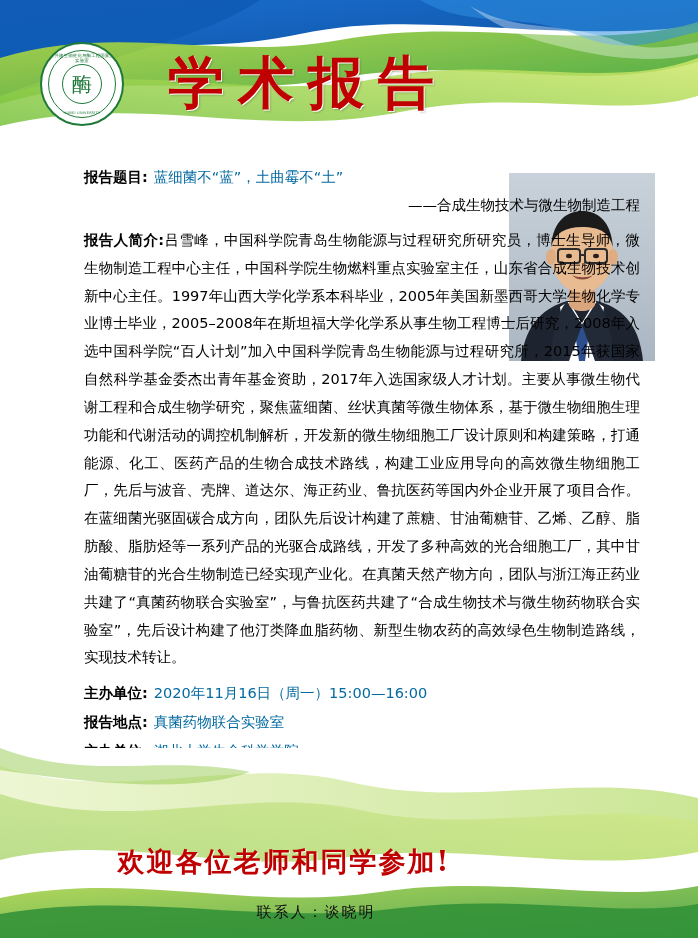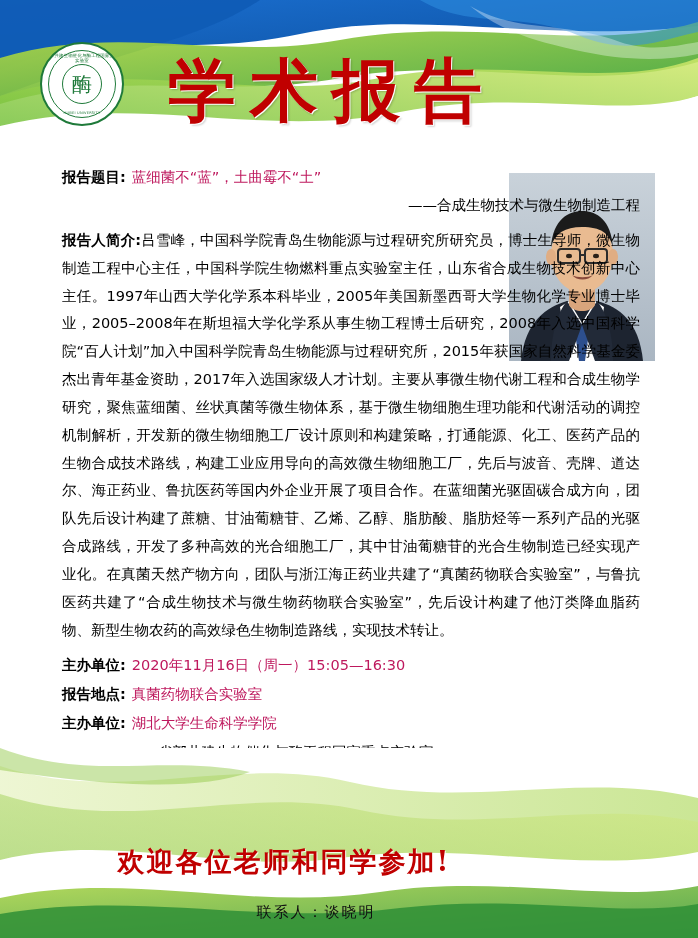--- a/index.html
+++ b/index.html
@@ -100,34 +100,34 @@
     font-family: "DejaVu Serif", "Liberation Serif", serif;
     line-height: 1;
   }
 
   .banner-title {
     position: absolute;
     top: 46px;
     left: 168px;
     font-family: Liberation Mono, monospace;
     font-weight: bold;
-    font-size: 68px;
+    font-size: 56px;
     letter-spacing: 14px;
     color: #c00000;
     text-shadow: 1px 1px 0 #ffffff, 2px 2px 2px rgba(0,0,0,0.18);
     white-space: nowrap;
   }
 
   
   .content {
     position: absolute;
     top: 168px;
     left: 0;
     width: 698px;
-    padding: 0 58px 0 62px;
+    padding: 0 58px 0 84px;
     box-sizing: border-box;
   }
 
   .portrait {
     position: absolute;
     top: 172px;
     right: 42px;
     width: 148px;
     height: 190px;
     border: 1px solid #ffffff;
@@ -144,21 +144,21 @@
   }
   .label {
     font-weight: bold;
     color: #000000;
     font-size: 14.5px;
     white-space: nowrap;
     flex: 0 0 auto;
   }
   .value {
     font-size: 14.5px;
-    color: #be185d;
+    color: #0369a1;
     margin-left: 6px;
   }
   .subtitle-line {
     font-size: 14.5px;
     color: #000000;
     margin: 0 0 12px 92px;
     text-align: right;
   }
 
   .bio {
@@ -308,21 +308,21 @@
     <div class="subtitle-line">——合成生物技术与微生物制造工程</div>
 
 
     <div class="bio">
       <span class="label">报告人简介:</span><span>吕雪峰，中国科学院青岛生物能源与过程研究所研究员，博士生导师，微生物制造工程中心主任，中国科学院生物燃料重点实验室主任，山东省合成生物技术创新中心主任。1997年山西大学化学系本科毕业，2005年美国新墨西哥大学生物化学专业博士毕业，2005–2008年在斯坦福大学化学系从事生物工程博士后研究，2008年入选中国科学院“百人计划”加入中国科学院青岛生物能源与过程研究所，2015年获国家自然科学基金委杰出青年基金资助，2017年入选国家级人才计划。主要从事微生物代谢工程和合成生物学研究，聚焦蓝细菌、丝状真菌等微生物体系，基于微生物细胞生理功能和代谢活动的调控机制解析，开发新的微生物细胞工厂设计原则和构建策略，打通能源、化工、医药产品的生物合成技术路线，构建工业应用导向的高效微生物细胞工厂，先后与波音、壳牌、道达尔、海正药业、鲁抗医药等国内外企业开展了项目合作。在蓝细菌光驱固碳合成方向，团队先后设计构建了蔗糖、甘油葡糖苷、乙烯、乙醇、脂肪酸、脂肪烃等一系列产品的光驱合成路线，开发了多种高效的光合细胞工厂，其中甘油葡糖苷的光合生物制造已经实现产业化。在真菌天然产物方向，团队与浙江海正药业共建了“真菌药物联合实验室”，与鲁抗医药共建了“合成生物技术与微生物药物联合实验室”，先后设计构建了他汀类降血脂药物、新型生物农药的高效绿色生物制造路线，实现技术转让。</span>
     </div>
 
     <div class="info-rows">
       <div class="row">
         <span class="label">主办单位:</span>
-        <span class="value">2020年11月16日（周一）15:05—16:30</span>
+        <span class="value">2020年11月16日（周一）15:00—16:00</span>
       </div>
       <div class="row">
         <span class="label">报告地点:</span>
         <span class="value">真菌药物联合实验室</span>
       </div>
       <div class="row">
         <span class="label">主办单位:</span>
         <span class="value">湖北大学生命科学学院</span>
       </div>
       <div class="org-extra">省部共建生物催化与酶工程国家重点实验室</div>

